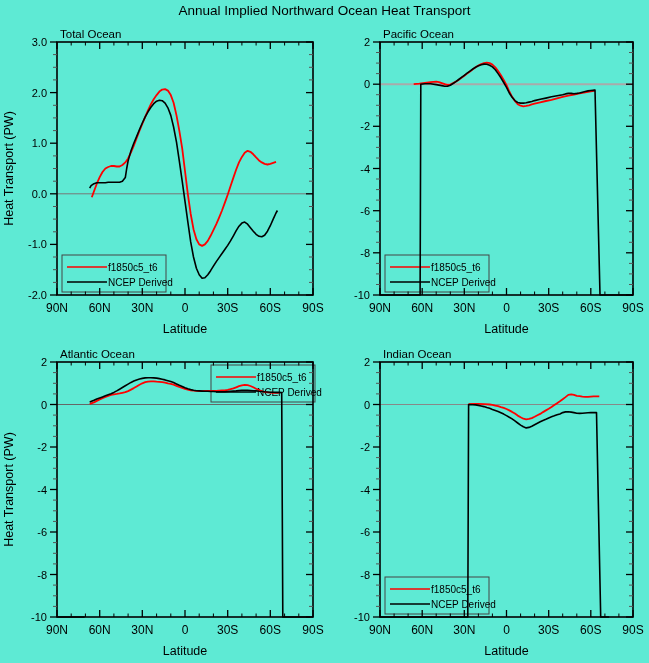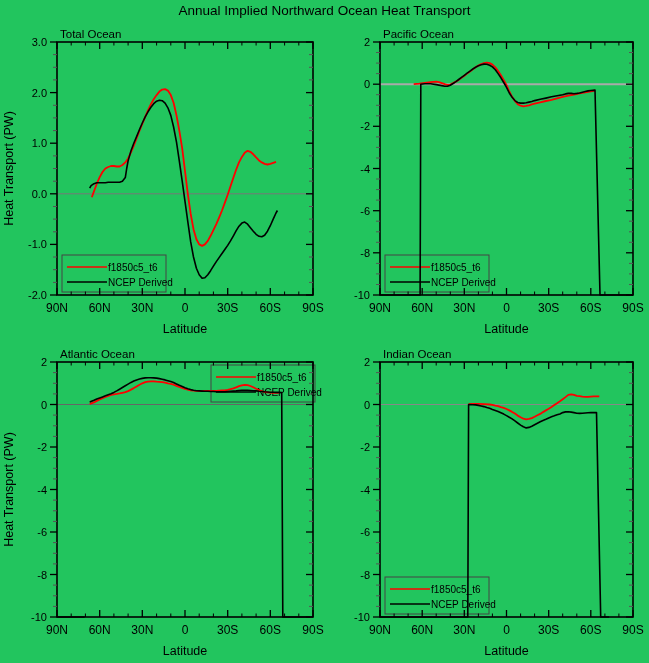--- a/index.html
+++ b/index.html
@@ -1,16 +1,16 @@
 <!DOCTYPE html>
 <html><head>
 <meta charset="utf-8">
 <style>
   html,body{margin:0;padding:0;background:#fff;}
-  .stage{position:relative;width:649px;height:663px;background:#22c55e;
+  .stage{position:relative;width:649px;height:663px;background:#5eead4;
          font-family:"Liberation Sans", sans-serif;overflow:hidden;}
   .main-title{position:absolute;top:3px;left:0;width:100%;text-align:center;
               font-size:13.5px;color:#000;}
   svg text{font-family:"Liberation Sans", sans-serif;fill:#000;}
   .chart-host{position:absolute;top:0;left:0;}
 </style>
 </head>
 <body>
 
 <div class="stage">

